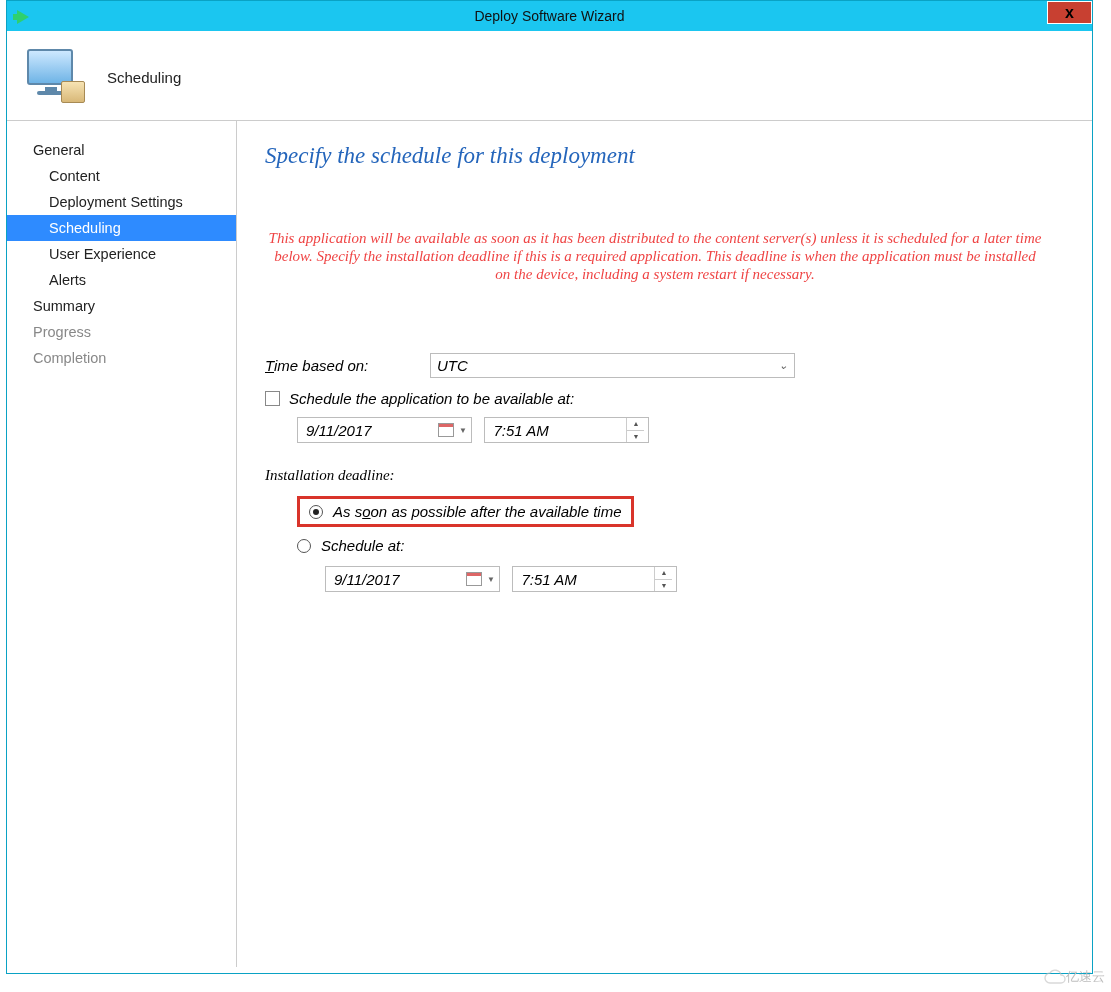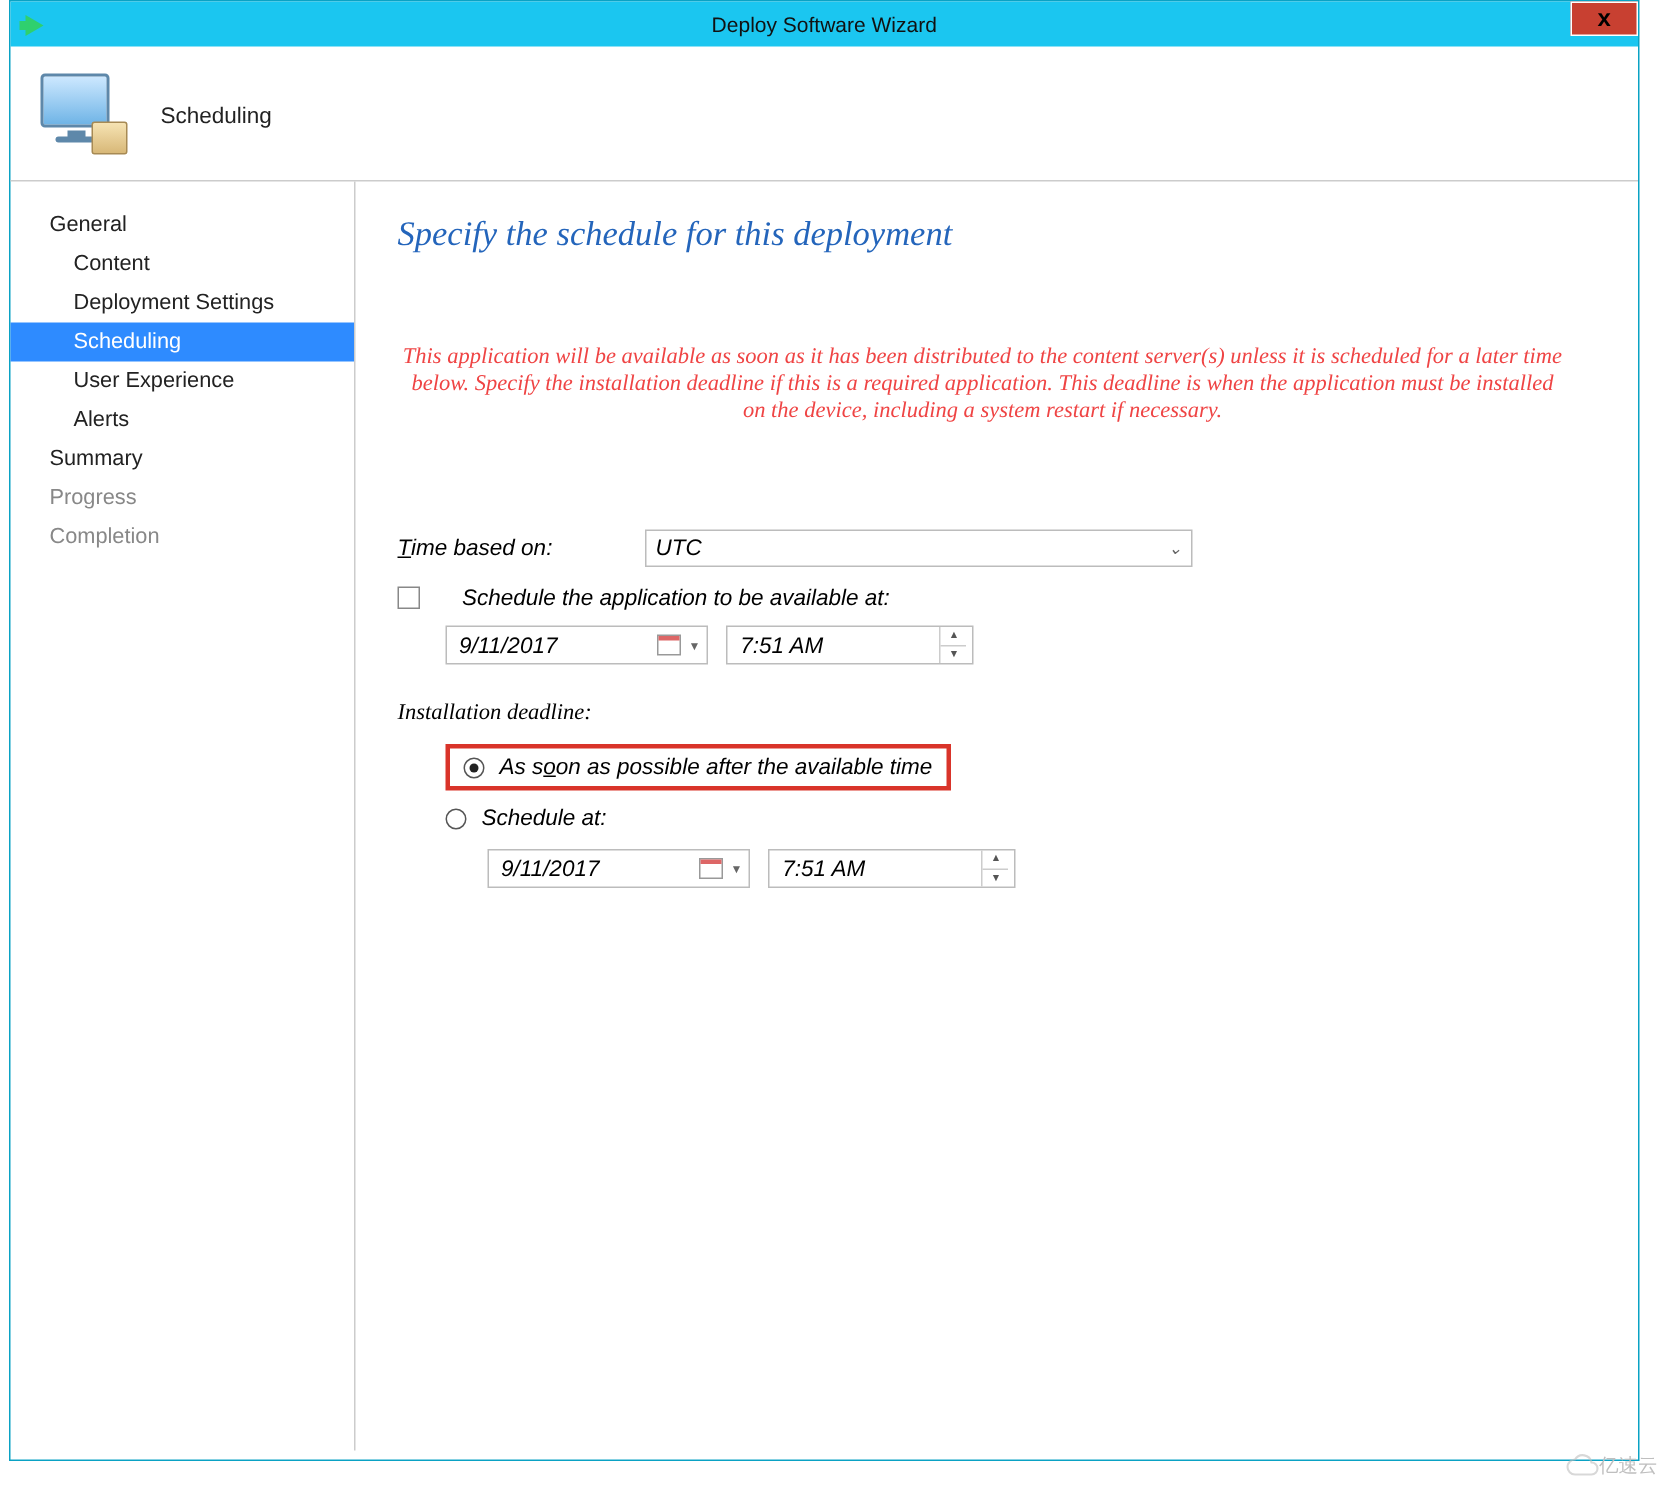--- a/index.html
+++ b/index.html
@@ -32,21 +32,21 @@
 .nav-item.disabled { color: #888; }
 
 .content { flex: 1; padding: 22px 16px 0 28px; display: flex; flex-direction: column; font-style: italic; }
 .page-heading { font-family: "Times New Roman", serif; color: #2465bb; font-size: 23px; font-weight: normal; margin-bottom: 60px; }
 .desc { font-family: "Times New Roman", serif; font-size: 15px; color: #ef4444; line-height: 1.2; margin-bottom: 70px; max-width: 780px; text-align: center;}
 .form-row { display: flex; align-items: center; margin-bottom: 12px; font-family: "Times New Roman", serif; font-size: 15px; }
 .form-label { width: 165px; }
 .underline-first::first-letter { text-decoration: underline; }
 .select { display:flex; align-items:center; justify-content:space-between; width: 365px; height: 25px; border: 1px solid #bcbcbc; background: #fff; padding: 0 6px; cursor: pointer; }
 .chev { font-size:11px; color:#666; }
-.checkbox-row { display:flex; align-items:center; gap:28px; margin-bottom: 10px; font-family:"Times New Roman",serif; font-size:15px;}
+.checkbox-row { display:flex; align-items:center; gap:9px; margin-bottom: 10px; font-family:"Times New Roman",serif; font-size:15px;}
 .checkbox { width:15px; height:15px; border:1px solid #888; background:#fff; cursor:pointer;}
 .indent { padding-left: 32px; }
 .indent2 { padding-left: 60px; }
 .date-field, .time-field { display:inline-flex; align-items:center; border:1px solid #bcbcbc; height:26px; background:#fff; padding:0 4px 0 8px; font-family:"Times New Roman",serif; font-size:15px;}
 .date-field{ width:175px; justify-content:space-between; margin-right:8px;}
 .time-field{ width:165px; justify-content:space-between;}
 .cal-icon { width:16px; height:14px; border:1px solid #999; position:relative; margin-right:2px;}
 .cal-icon::before{content:"";position:absolute;top:0;left:0;right:0;height:3px;background:#d66;}
 .mini-chev{font-size:8px;color:#666; margin-left:3px;}
 .spinner { display:flex; flex-direction:column; border-left:1px solid #ccc; height:24px; width:18px; }

